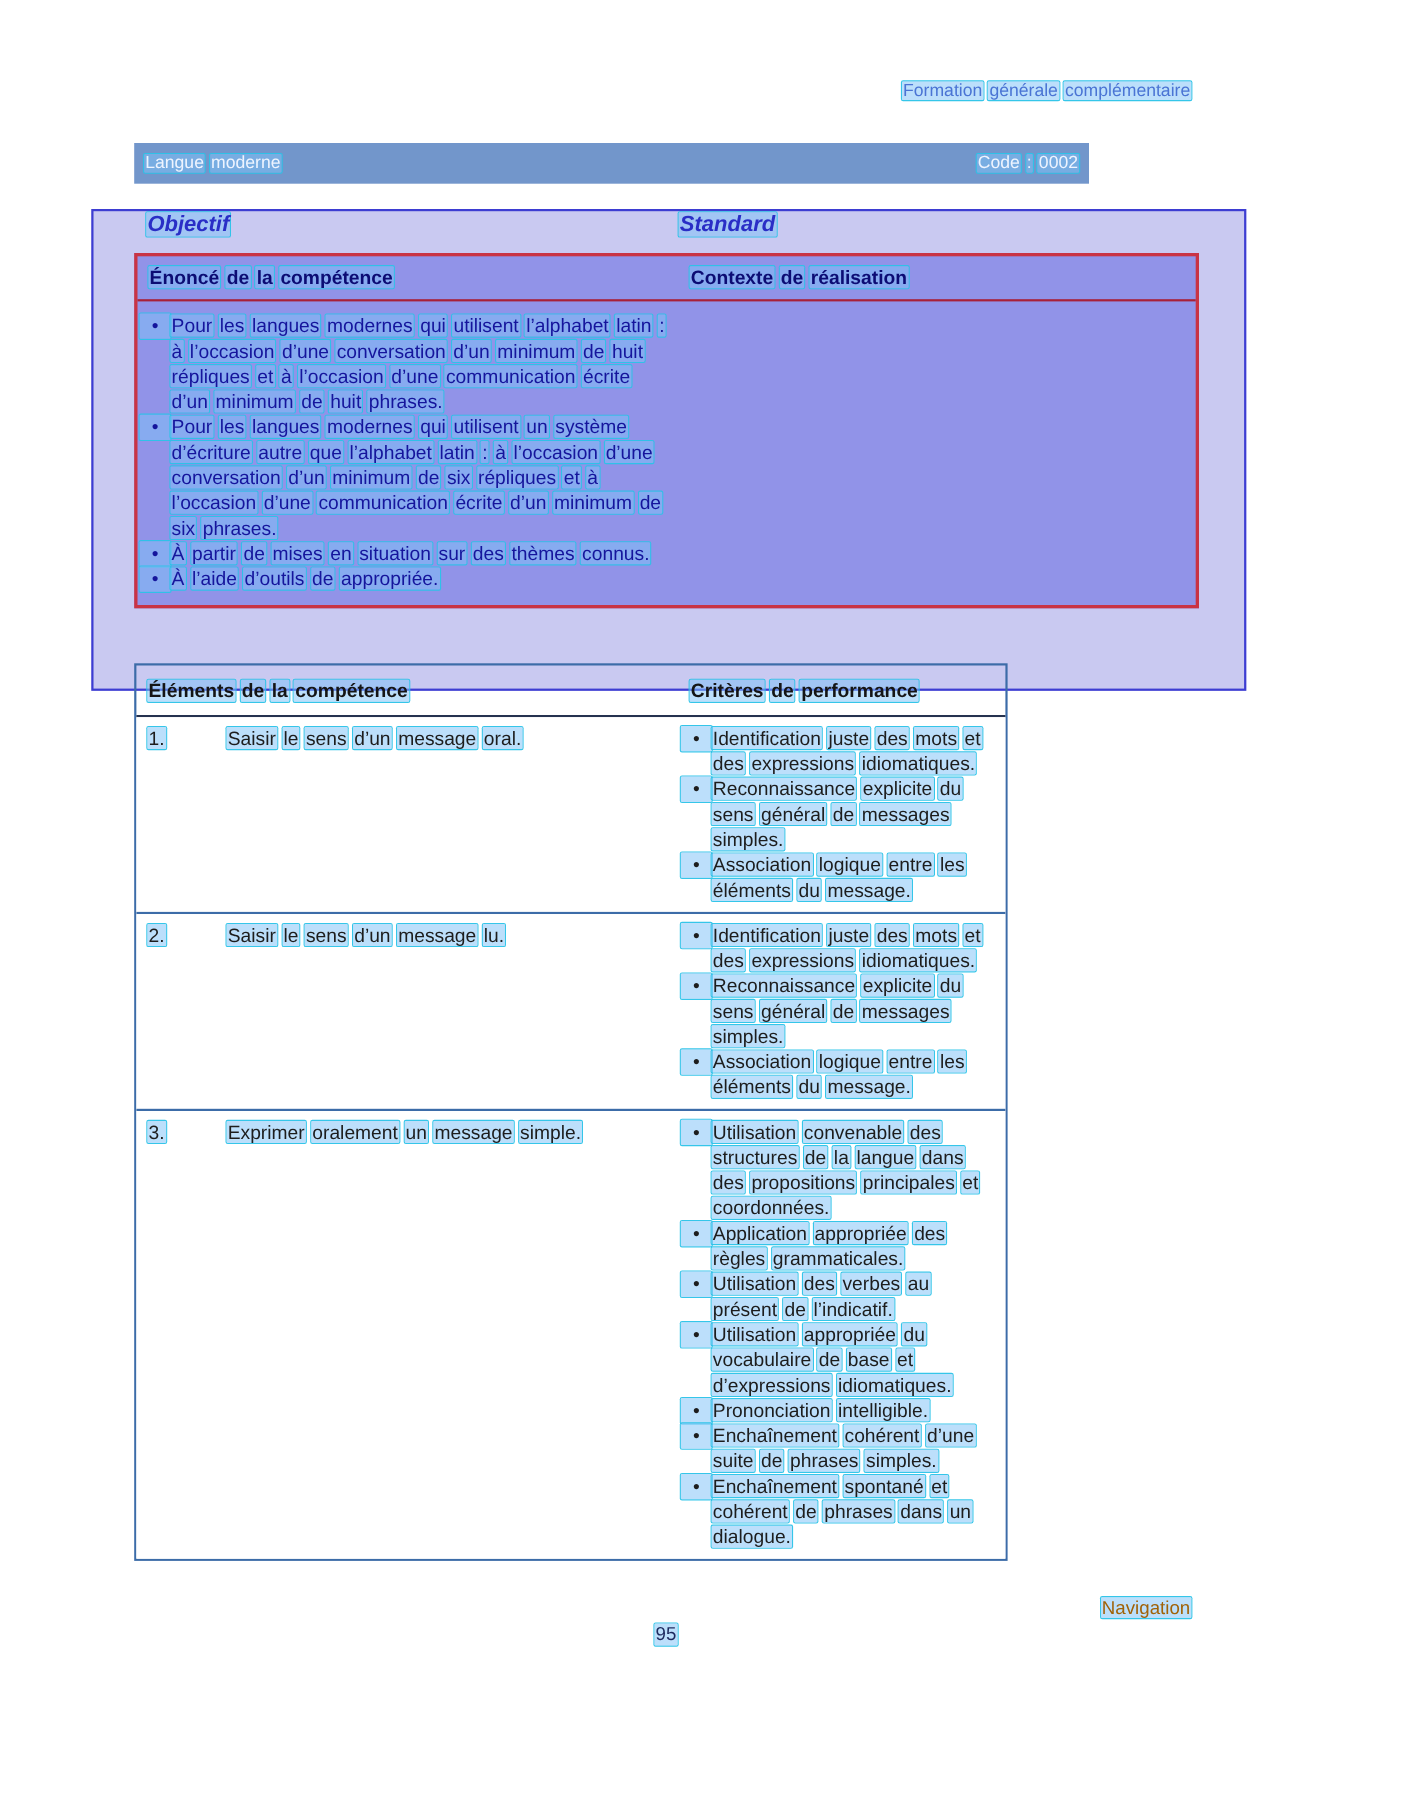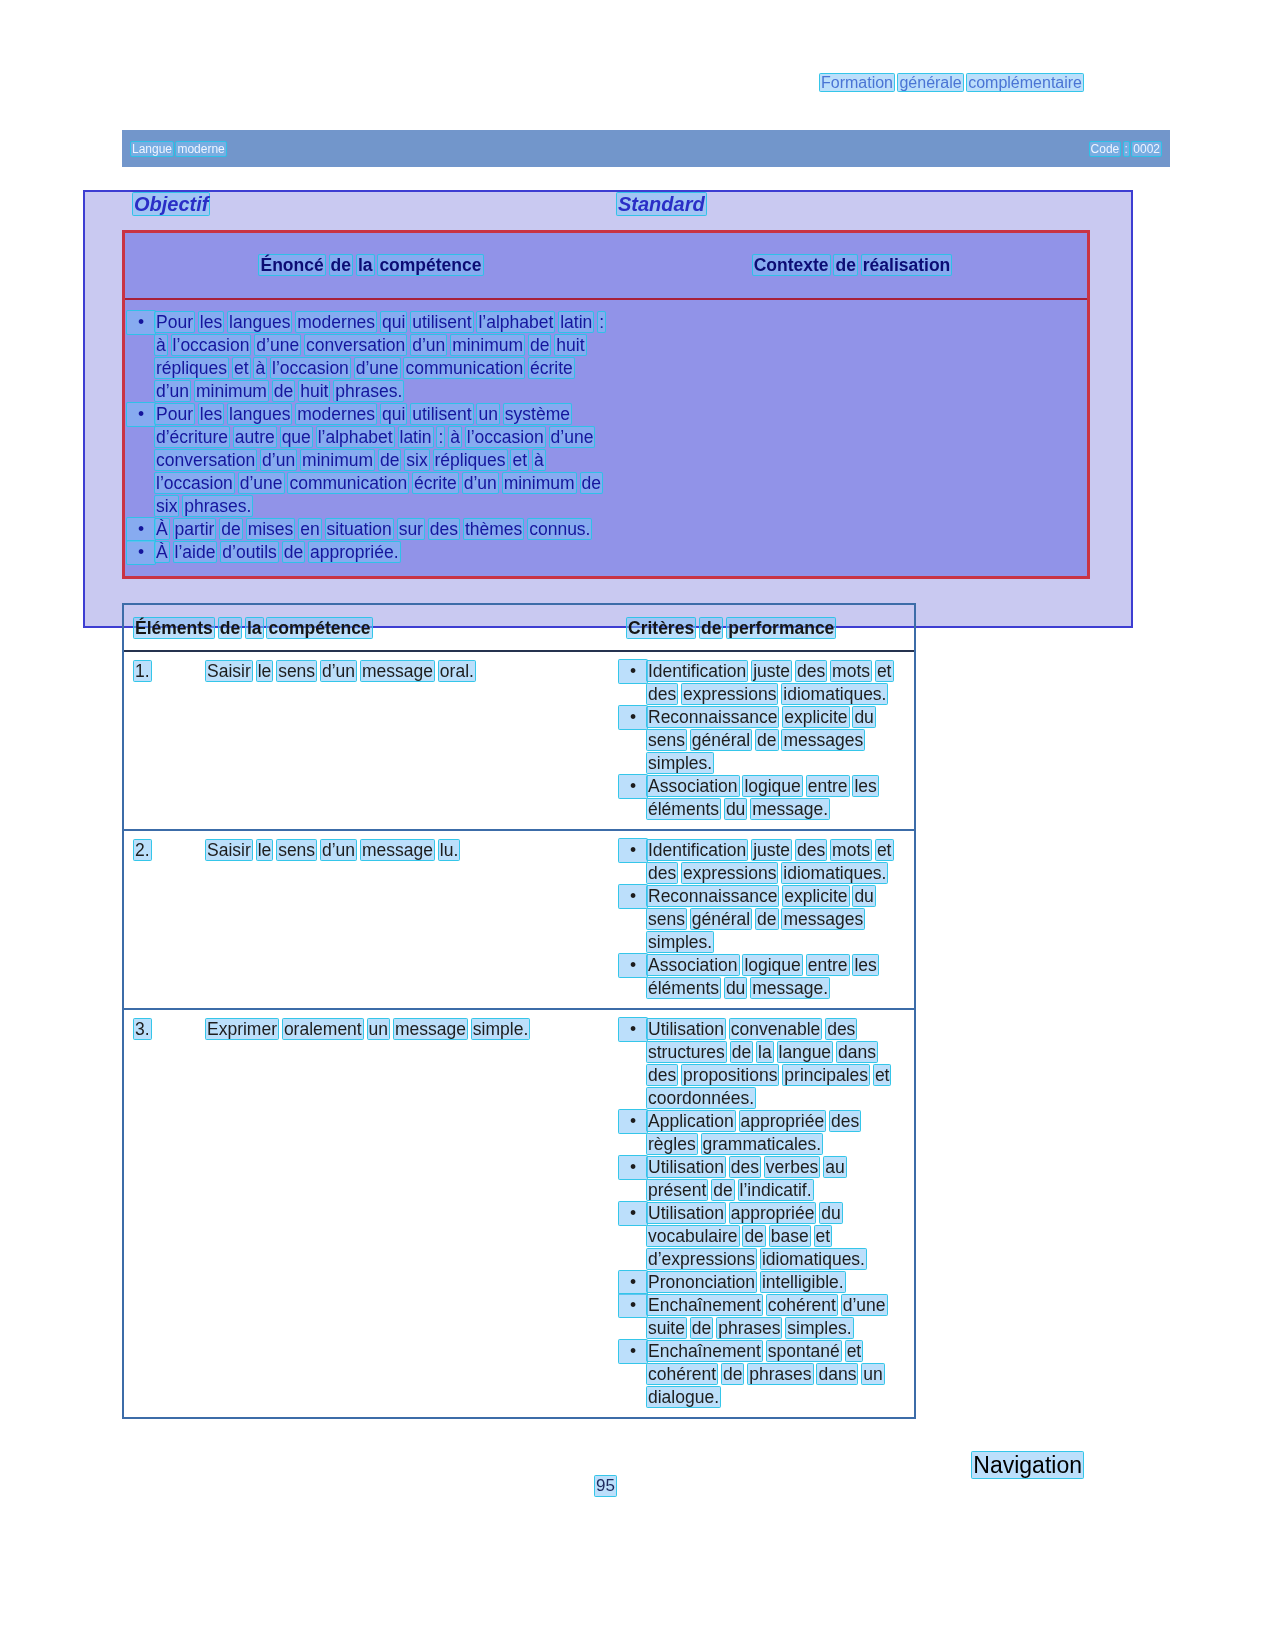--- a/index.html
+++ b/index.html
@@ -16,22 +16,22 @@
     padding:0 1px;
   }
   .hlw { }
 
   #header-right {
     position:absolute; top:71px; right:192px;
     font-size:16px; color:#4a74d4; line-height:24px;
   }
 
   #banner {
-    position:absolute; left:122px; top:130px; width:1048px; height:37px;
-    background:#7296cb; color:#eef4ff; font-size:12px;
+    position:absolute; left:122px; top:130px; width:868px; height:37px;
+    background:#7296cb; color:#eef4ff; font-size:16px;
     display:flex; justify-content:space-between; align-items:center;
     padding:0 9px;
   }
 
   #purple-panel {
     position:absolute; left:83px; top:190px; width:1050px; height:438px;
     background:#c9c9f1; border:2px solid #3d3dd2; z-index:1;
   }
 
   .obj-heading {
@@ -44,21 +44,21 @@
   #competence-table {
     position:absolute; left:122px; top:230px; width:968px; z-index:2;
     background:#9193e8; border:3px solid #c93344;
     color:#15159c; font-size:17.5px; line-height:23px;
   }
   .t1-head {
     display:grid; grid-template-columns:492px 1fr;
     border-bottom:2px solid #a82038;
     font-weight:bold; color:#0c0c74;
   }
-  .t1-head .cell { padding:21px 10px;text-align:center; }
+  .t1-head .cell { padding:8px 10px; }
   .t1-body { display:grid; grid-template-columns:492px 1fr; }
   .t1-body .cell { padding:11px 10px 12px 10px; }
   .t1-body .cell.right { padding-left:2px; padding-right:6px; }
 
   .b-row { display:flex; align-items:flex-start; }
   .b-row .bullet { flex:0 0 28px; text-align:center; }
   .b-row .b-text { flex:1; }
 
   #elements-table {
     position:absolute; left:122px; top:603px; width:794px; z-index:2;
@@ -79,21 +79,21 @@
   .t2-row:last-child { border-bottom:none; }
   .t2-row .cell { padding:8px 10px; }
   .t2-row .cell.right { padding-left:2px; padding-right:6px; }
 
   .el-row { display:flex; align-items:flex-start; }
   .el-row .num { flex:0 0 34px; }
   .el-row .el-text { flex:1;padding-left:38px; }
 
   #nav-link {
     position:absolute; top:1452px; right:192px;
-    font-size:23px; color:#000000; cursor:pointer;
+    font-size:17px; color:#a16207; cursor:pointer;
   }
   #page-number {
     position:absolute; top:1476px; left:595px;
     font-size:17px; color:#1d2a5e;text-align:center;
   }
 </style>
 </head>
 <body>
 
 <div>

